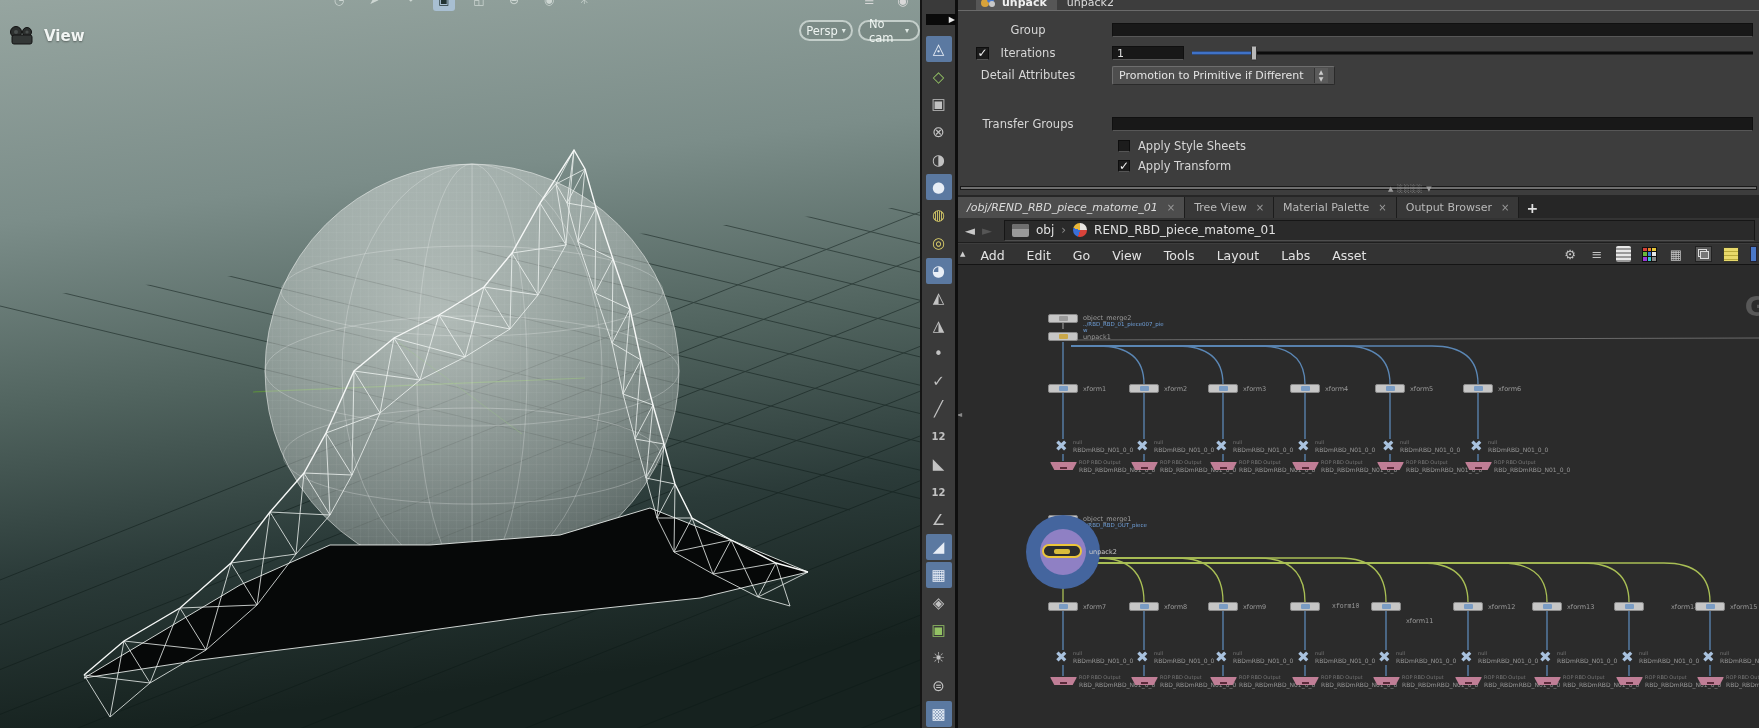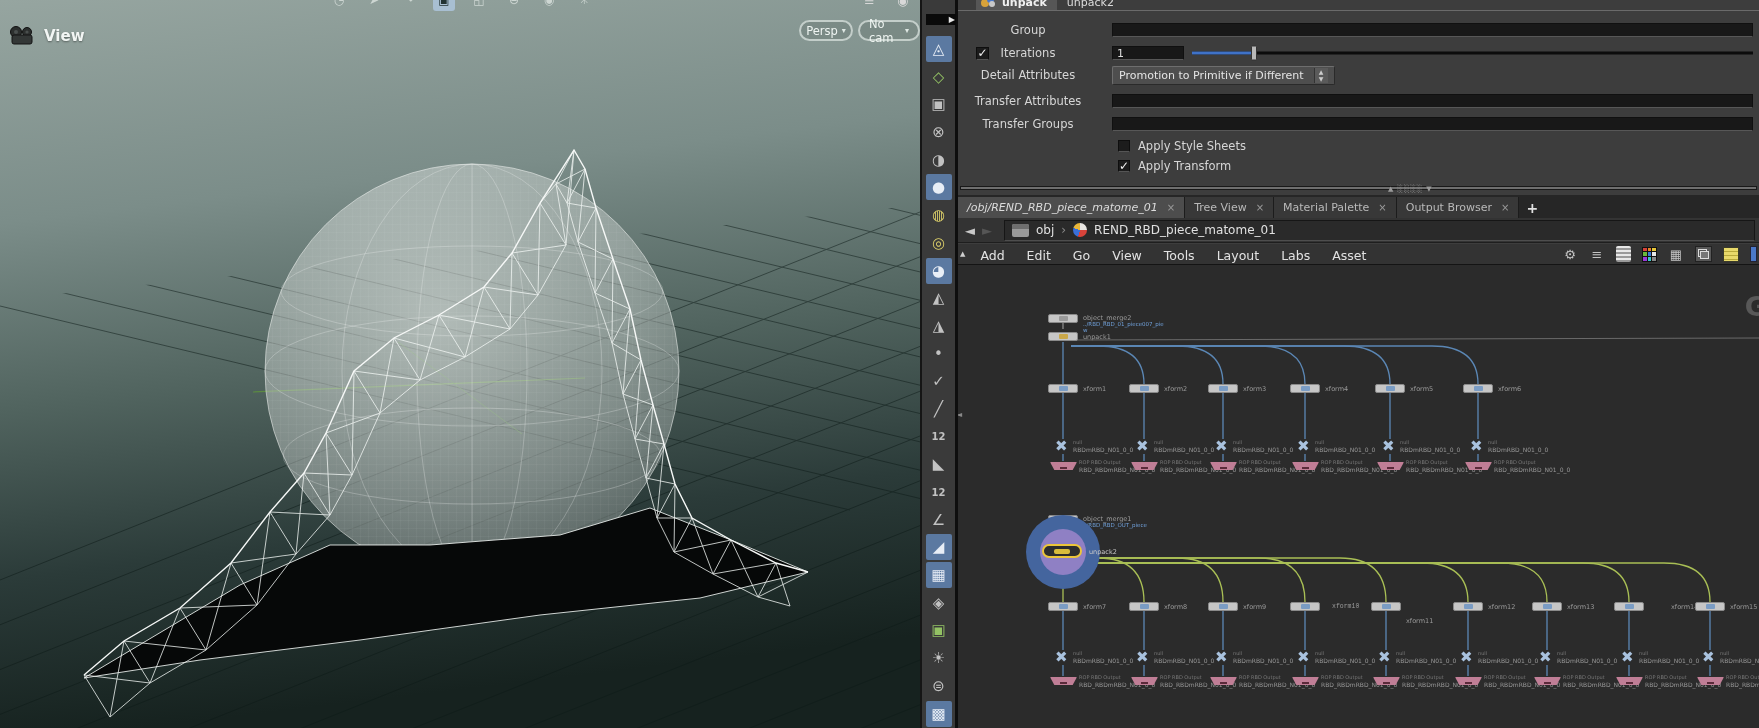--- a/index.html
+++ b/index.html
@@ -420,24 +420,20 @@
     <div class="prow" style="top:55px;">
       <span class="plabel">Detail Attributes</span>
       <div class="pmenu">
         <span>Promotion to Primitive if Different</span>
         <span class="spin">
               <span>▲</span>
               <span>▼</span>
             </span>
       </div>
     </div>
-    <div class="prow" style="top:81px;">
-      <span class="plabel">Transfer Attributes</span>
-      <input class="pfield" style="width: 641px;" value="">
-    </div>
     <div class="prow" style="top:104px;">
       <span class="plabel">Transfer Groups</span>
       <input class="pfield" style="width: 641px;" value="">
     </div>
     <div class="toggle-row" style="left:160px; top:127px;">
       <span class="pcheck" style="width:12px;height:12px;"><span class="mk">✓</span></span>
       <span class="lbl">Apply Style Sheets</span>
     </div>
     <div class="toggle-row" style="left:160px; top:147px;">
       <span class="pcheck checked" style="width:12px;height:12px;"><span class="mk">✓</span></span>

